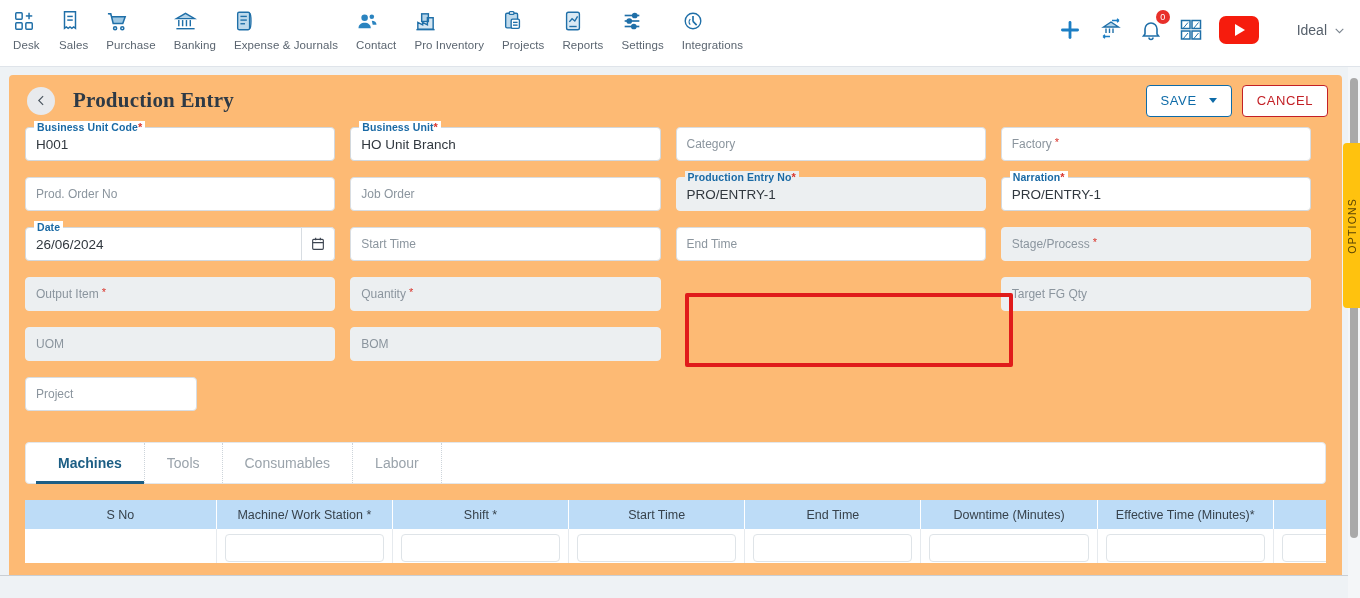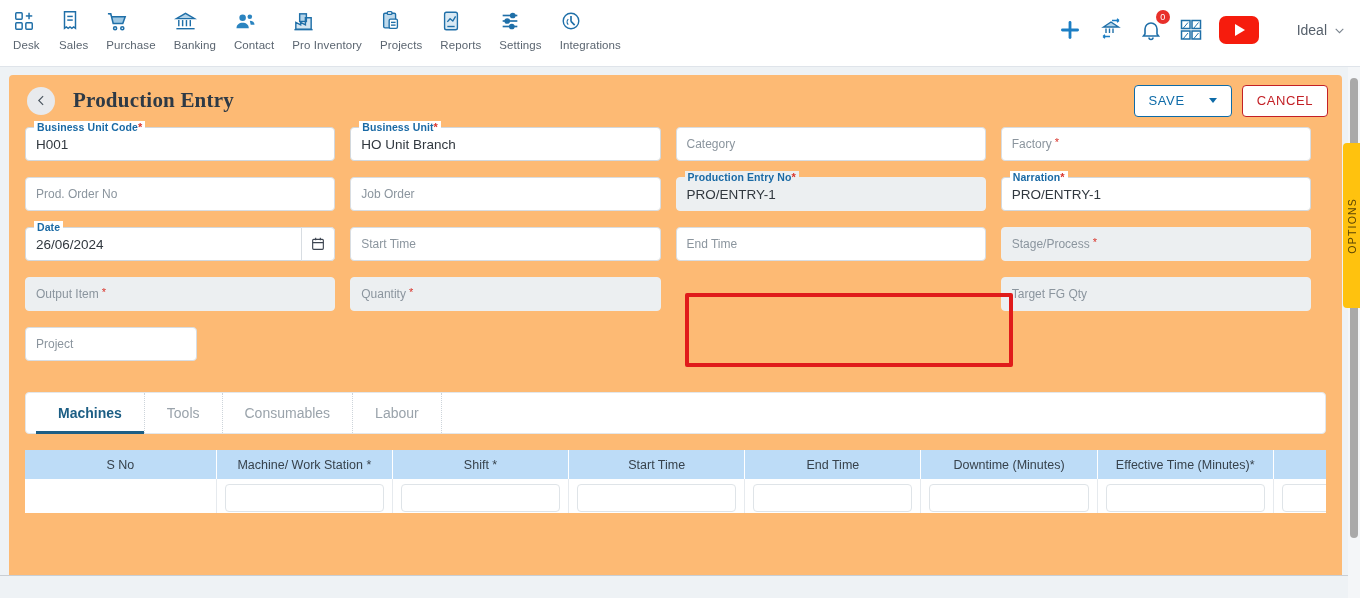--- a/index.html
+++ b/index.html
@@ -78,21 +78,21 @@
   }
   #ptitle {
     margin-left: 18px; font-size: 21px; color: #2e3a46;
     font-weight: bold; font-family: "Liberation Serif", serif;
     letter-spacing: .2px;
   }
   #headbtns { margin-left: auto; display: flex; gap: 10px; align-items: center; }
   .btn {
     height: 32px; padding: 0 14px; border-radius: 4px;
     background: #fff; font-size: 13px; letter-spacing: .6px;
-    display: flex; align-items: center; gap: 24px; cursor: pointer;
+    display: flex; align-items: center; gap: 12px; cursor: pointer;
   }
   #savebtn { border: 1px solid #0e6ba8; color: #0e6ba8; }
   #cancelbtn { border: 1px solid #c32026; color: #c32026; }
   .caret {
     width: 0; height: 0; border-left: 4px solid transparent;
     border-right: 4px solid transparent; border-top: 5px solid currentColor;
   }
 
   
   #form { position: relative; padding: 1px 16px; text-align: right; }
@@ -237,20 +237,32 @@
           <line x1="5" y1="10.5" x2="5" y2="17"></line>
             <line x1="9" y1="10.5" x2="9" y2="17"></line>
           <line x1="13" y1="10.5" x2="13" y2="17"></line>
             <line x1="17" y1="10.5" x2="17" y2="17"></line>
           <line x1="2.5" y1="19.5" x2="21.5" y2="19.5"></line>
         </svg>
       </span>
       <span class="nav-label">Banking</span>
     </div>
 
+    <div class="nav-item">
+      <span class="nav-icon">
+        <svg width="22" height="22" viewBox="0 0 24 24" fill="none" stroke="#1f6fa8" stroke-width="1.5">
+          <rect x="4" y="2.5" width="13" height="19" rx="1.5" fill="#2b84c0" fill-opacity=".3"></rect>
+          <line x1="7" y1="7" x2="14" y2="7"></line>
+            <line x1="7" y1="11" x2="14" y2="11"></line>
+            <line x1="7" y1="15" x2="12" y2="15"></line>
+          <path d="M17 3.5c2 1 2 16 0 17"></path>
+        </svg>
+      </span>
+      <span class="nav-label">Expense &amp; Journals</span>
+    </div>
 
     <div class="nav-item">
       <span class="nav-icon">
         <svg width="23" height="23" viewBox="0 0 24 24" fill="#2b84c0">
           <circle cx="9" cy="8" r="3.4"></circle>
             <circle cx="16.5" cy="7" r="2.4"></circle>
           <path d="M2.6 19c0-3.5 2.8-5.6 6.4-5.6s6.4 2.1 6.4 5.6z"></path>
           <path d="M16.5 11.2c2.8 0 4.9 1.6 4.9 4.2h-4z"></path>
         </svg>
       </span>
@@ -514,20 +526,42 @@
           </div>
           <div class="col">
             <div class="fieldwrap"></div>
           </div>
           <div class="col">
             <div class="fieldwrap">
               <div class="fld disabled">
                 <span class="fplace">Target FG Qty</span>
               </div>
             </div>
+          </div>
+        </div>
+        <div class="row">
+          <div class="col">
+            <div class="fieldwrap">
+              <div class="fld disabled">
+                <span class="fplace">UOM</span>
+              </div>
+            </div>
+          </div>
+          <div class="col">
+            <div class="fieldwrap">
+              <div class="fld disabled">
+                <span class="fplace">BOM</span>
+              </div>
+            </div>
+          </div>
+          <div class="col">
+            <div class="fieldwrap"></div>
+          </div>
+          <div class="col">
+            <div class="fieldwrap"></div>
           </div>
         </div>
         <div class="row">
           <div class="col narrow">
             <div class="fieldwrap">
               <div class="fld">
                 <span class="fplace">Project</span>
               </div>
             </div>
           </div>

